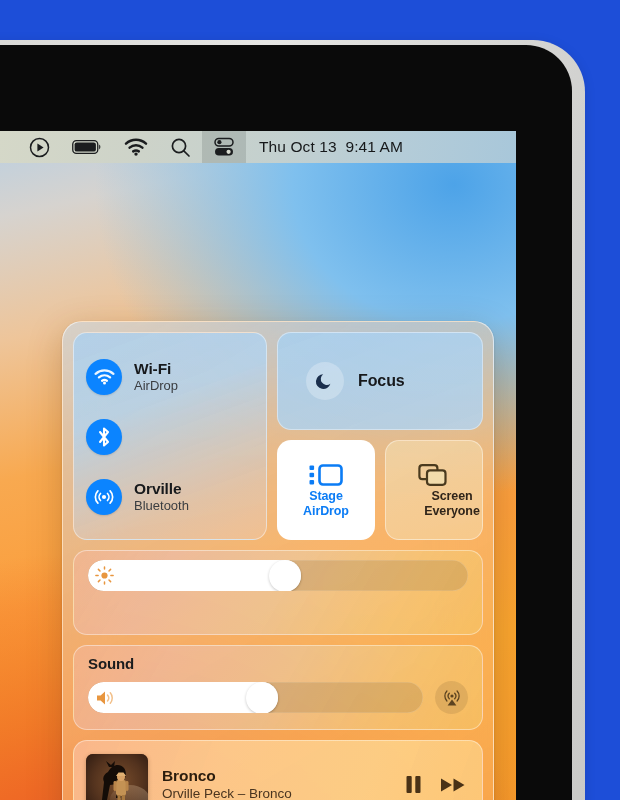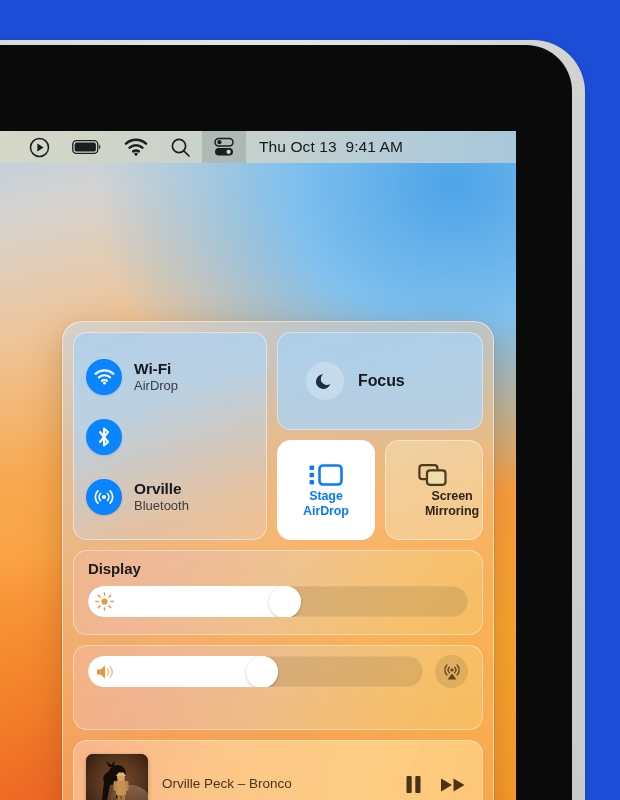--- a/index.html
+++ b/index.html
@@ -360,29 +360,28 @@
               </div>
             </div>
 
             <div class="tile tile-sq off">
               <svg width="32" height="26" viewBox="0 0 32 26">
                 <rect x="1.4" y="3.2" width="18" height="14" rx="3" fill="none" stroke="#4a3a1e" stroke-width="2.2"></rect>
                 <rect x="9" y="8.4" width="18.5" height="14.4" rx="3" fill="#f2dcac" stroke="#4a3a1e" stroke-width="2.2"></rect>
               </svg>
               <div class="sq-label">
                 <span>Screen</span><br>
-                <span>Mirroring</span>
+                <span>Everyone</span>
               </div>
             </div>
           </div>
         </div>
       </div>
 
       <div class="tile tile-slider">
-        <div class="slider-title">Display</div>
         <div class="slider-row">
           <div class="slider-track">
             <div class="slider-fill" id="display-fill" style="width: 212.96px;">
               <span class="slider-icon">
                 <svg width="19" height="19" viewBox="0 0 19 19">
                   <circle cx="9.5" cy="9.5" r="3.1" fill="#e8963f"></circle>
                   <g stroke="#e8963f" stroke-width="1.5" stroke-linecap="round">
                     <line x1="9.5" y1="0.9" x2="9.5" y2="3.1"></line>
                     <line x1="9.5" y1="15.9" x2="9.5" y2="18.1"></line>
                     <line x1="0.9" y1="9.5" x2="3.1" y2="9.5"></line>
@@ -394,20 +393,21 @@
                   </g>
                 </svg>
               </span>
             </div>
             <div class="slider-knob" id="display-knob" style="left: 180.96px;"></div>
           </div>
         </div>
       </div>
 
       <div class="tile tile-slider">
+        <div class="slider-title">Sound</div>
         <div class="slider-row">
           <div class="slider-track">
             <div class="slider-fill" id="sound-fill" style="width: 189.56px;">
               <span class="slider-icon">
                 <svg width="21" height="18" viewBox="0 0 21 18">
                   <path d="M2 6.5 L5.6 6.5 L10 2.6 L10 15.4 L5.6 11.5 L2 11.5 Z" fill="#e8963f"></path>
                   <path d="M12.5 6 A4.6 4.6 0 0 1 12.5 12" fill="none" stroke="#f2c08a" stroke-width="1.5" stroke-linecap="round"></path>
                   <path d="M15.3 3.8 A7.9 7.9 0 0 1 15.3 14.2" fill="none" stroke="#f2c08a" stroke-width="1.5" stroke-linecap="round"></path>
                 </svg>
               </span>
@@ -449,20 +449,21 @@
             <rect x="30" y="26" width="10" height="16" rx="2.4" fill="#c49254"></rect>
             <rect x="31.5" y="41" width="3.2" height="13" fill="#a9793f"></rect>
             <rect x="35.8" y="41" width="3.2" height="13" fill="#a9793f"></rect>
             <circle cx="35" cy="23" r="4" fill="#d9a367"></circle>
             <path d="M30 22 L40 22 L37.5 18.5 L32.5 18.5 Z" fill="#e0b072"></path>
             <rect x="27.5" y="27" width="3" height="10" rx="1.4" fill="#b9854a"></rect>
             <rect x="39.5" y="27" width="3" height="10" rx="1.4" fill="#b9854a"></rect>
           </svg>
         </div>
         <div class="np-text">
+          <span class="np-title">Bronco</span>
           <span class="np-sub">Orville Peck – Bronco</span>
         </div>
         <div class="np-controls">
           <div class="np-btn">
             <svg width="19" height="21" viewBox="0 0 19 21">
               <rect x="2.5" y="2" width="5.2" height="17" rx="1" fill="#4a3216"></rect>
               <rect x="11.3" y="2" width="5.2" height="17" rx="1" fill="#4a3216"></rect>
             </svg>
           </div>
           <div class="np-btn">

